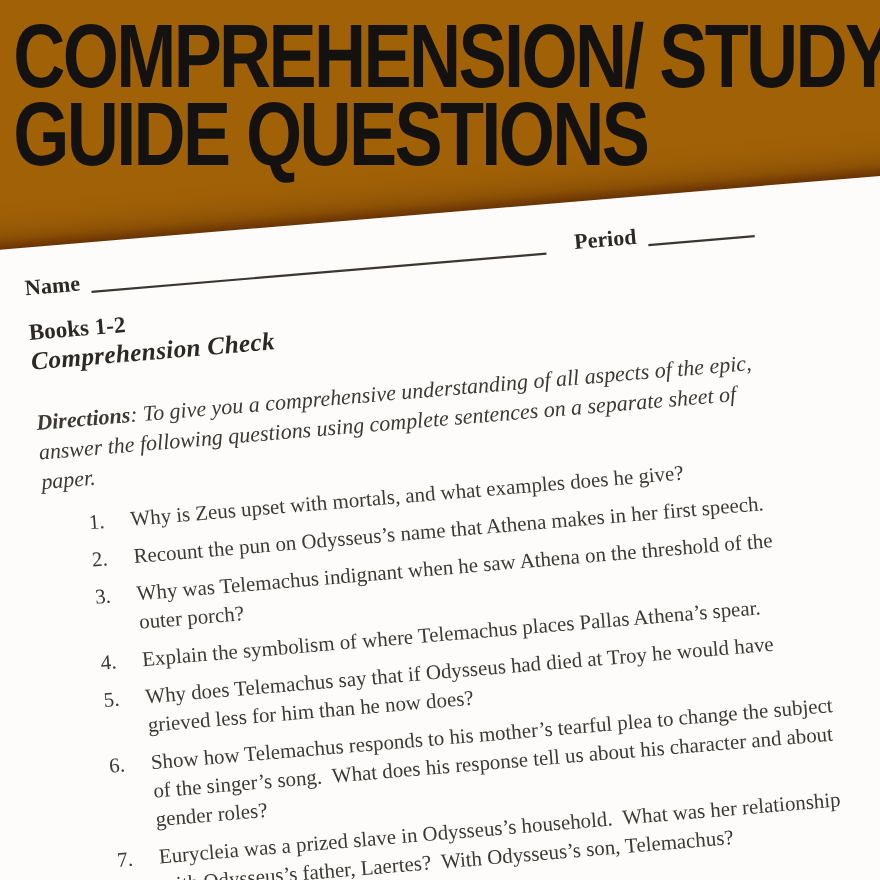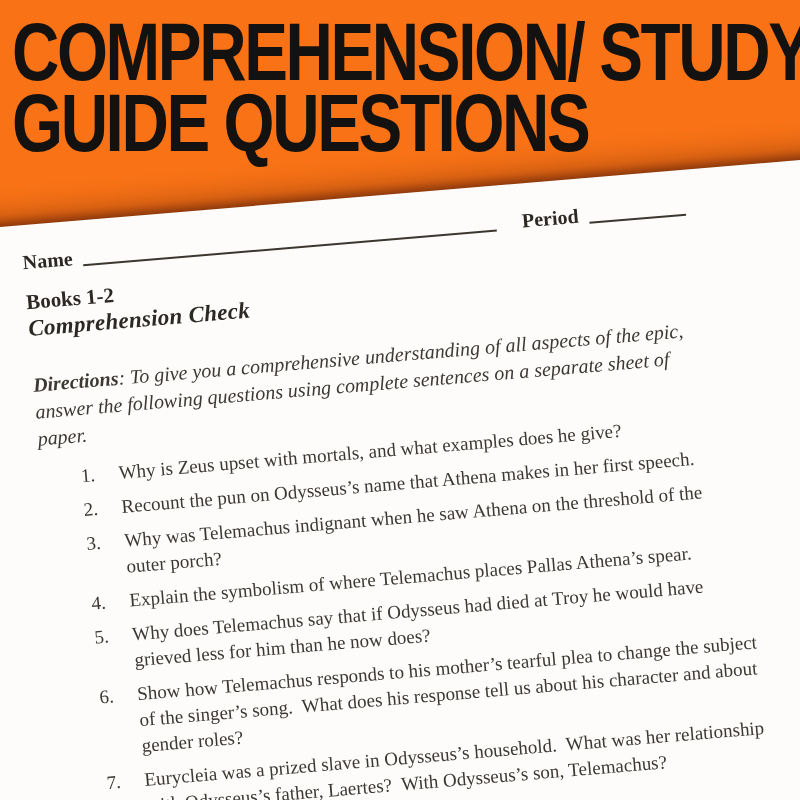--- a/index.html
+++ b/index.html
@@ -114,21 +114,21 @@
   }
   .q-text { flex: 0 0 auto; }
   .q-text .line {
     line-height: 26px;
     white-space: pre;
   }
 </style>
 </head>
 <body>
 
-<div class="banner" style="background: #f97316;">
+<div class="banner" style="background: #a16207;">
   <div class="banner-title" style="color: rgb(20, 18, 16);">
     <div class="t-line">COMPREHENSION/ STUDY</div>
     <div class="t-line">GUIDE QUESTIONS</div>
   </div>
 </div>
 
 <div class="page">
 
   <div class="name-period">
     <span>Name</span>

